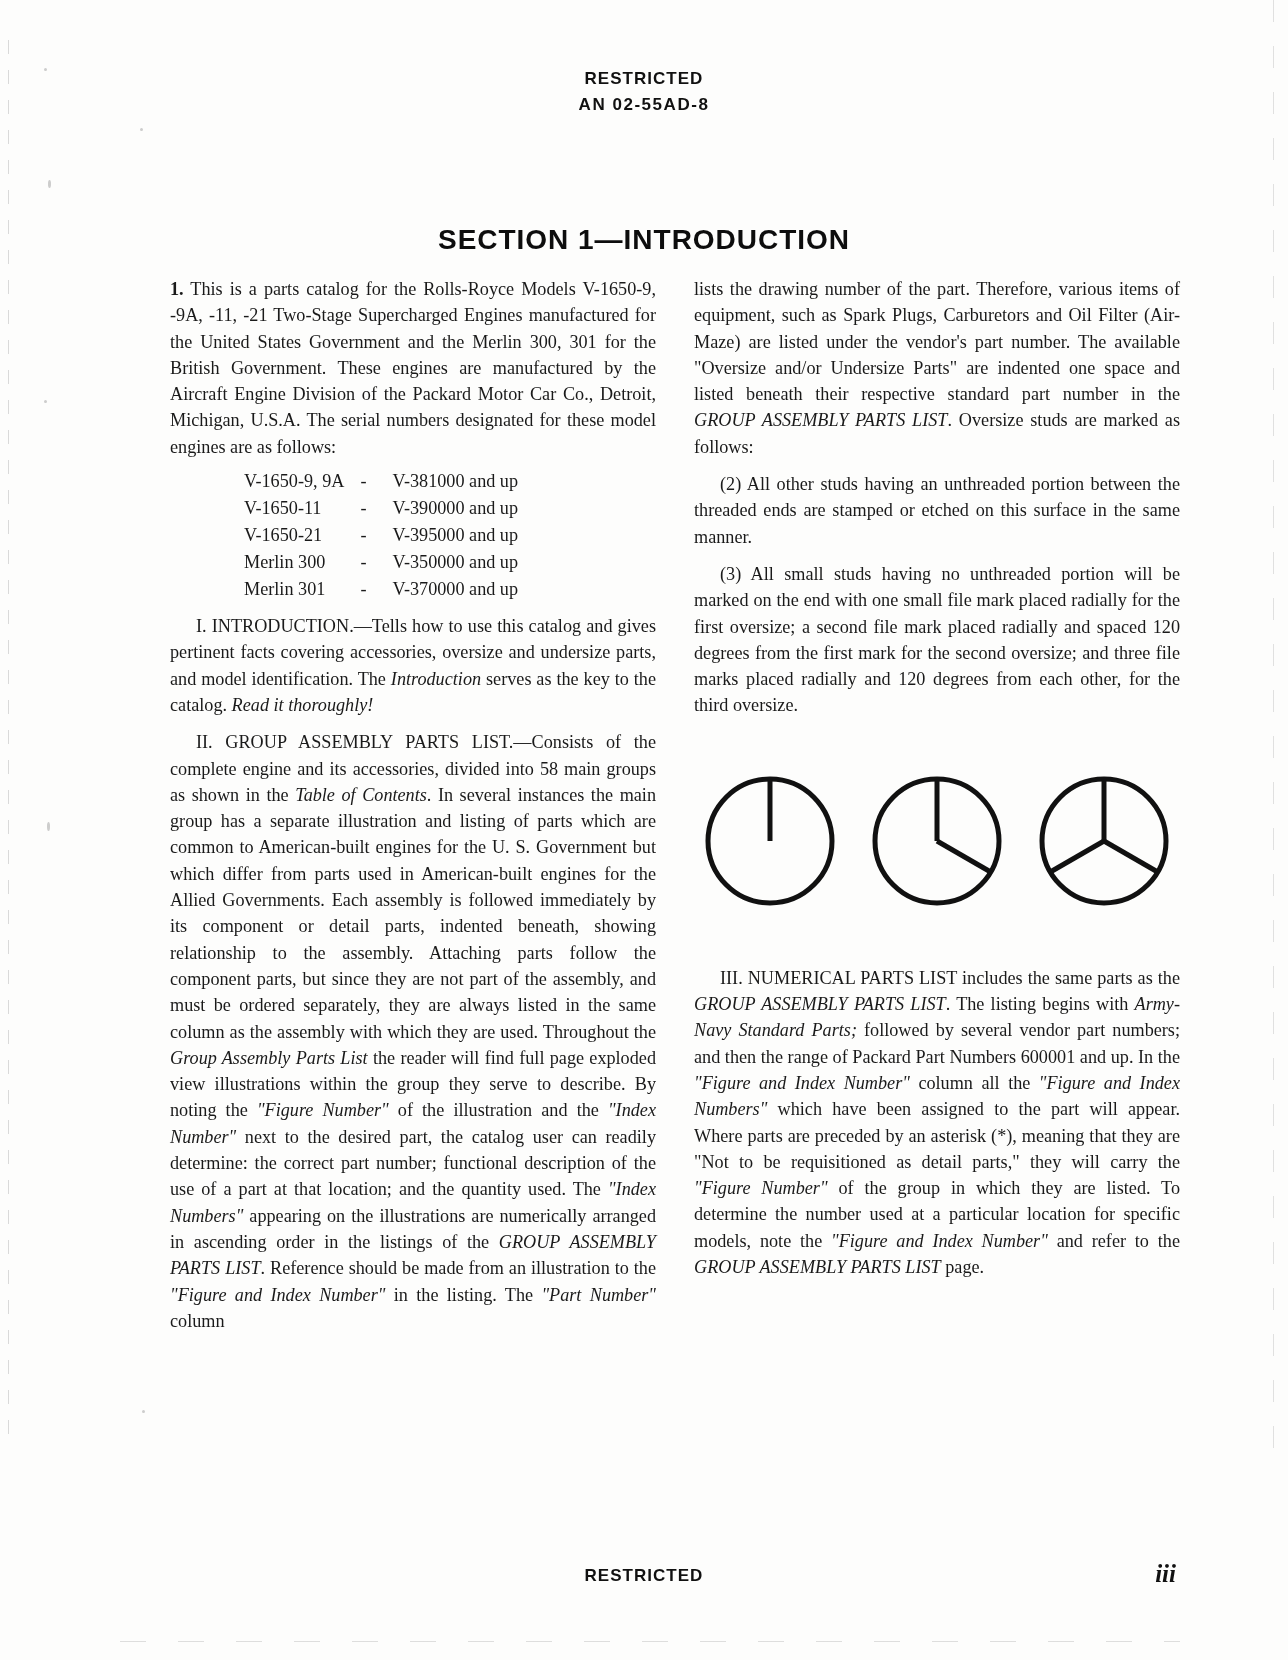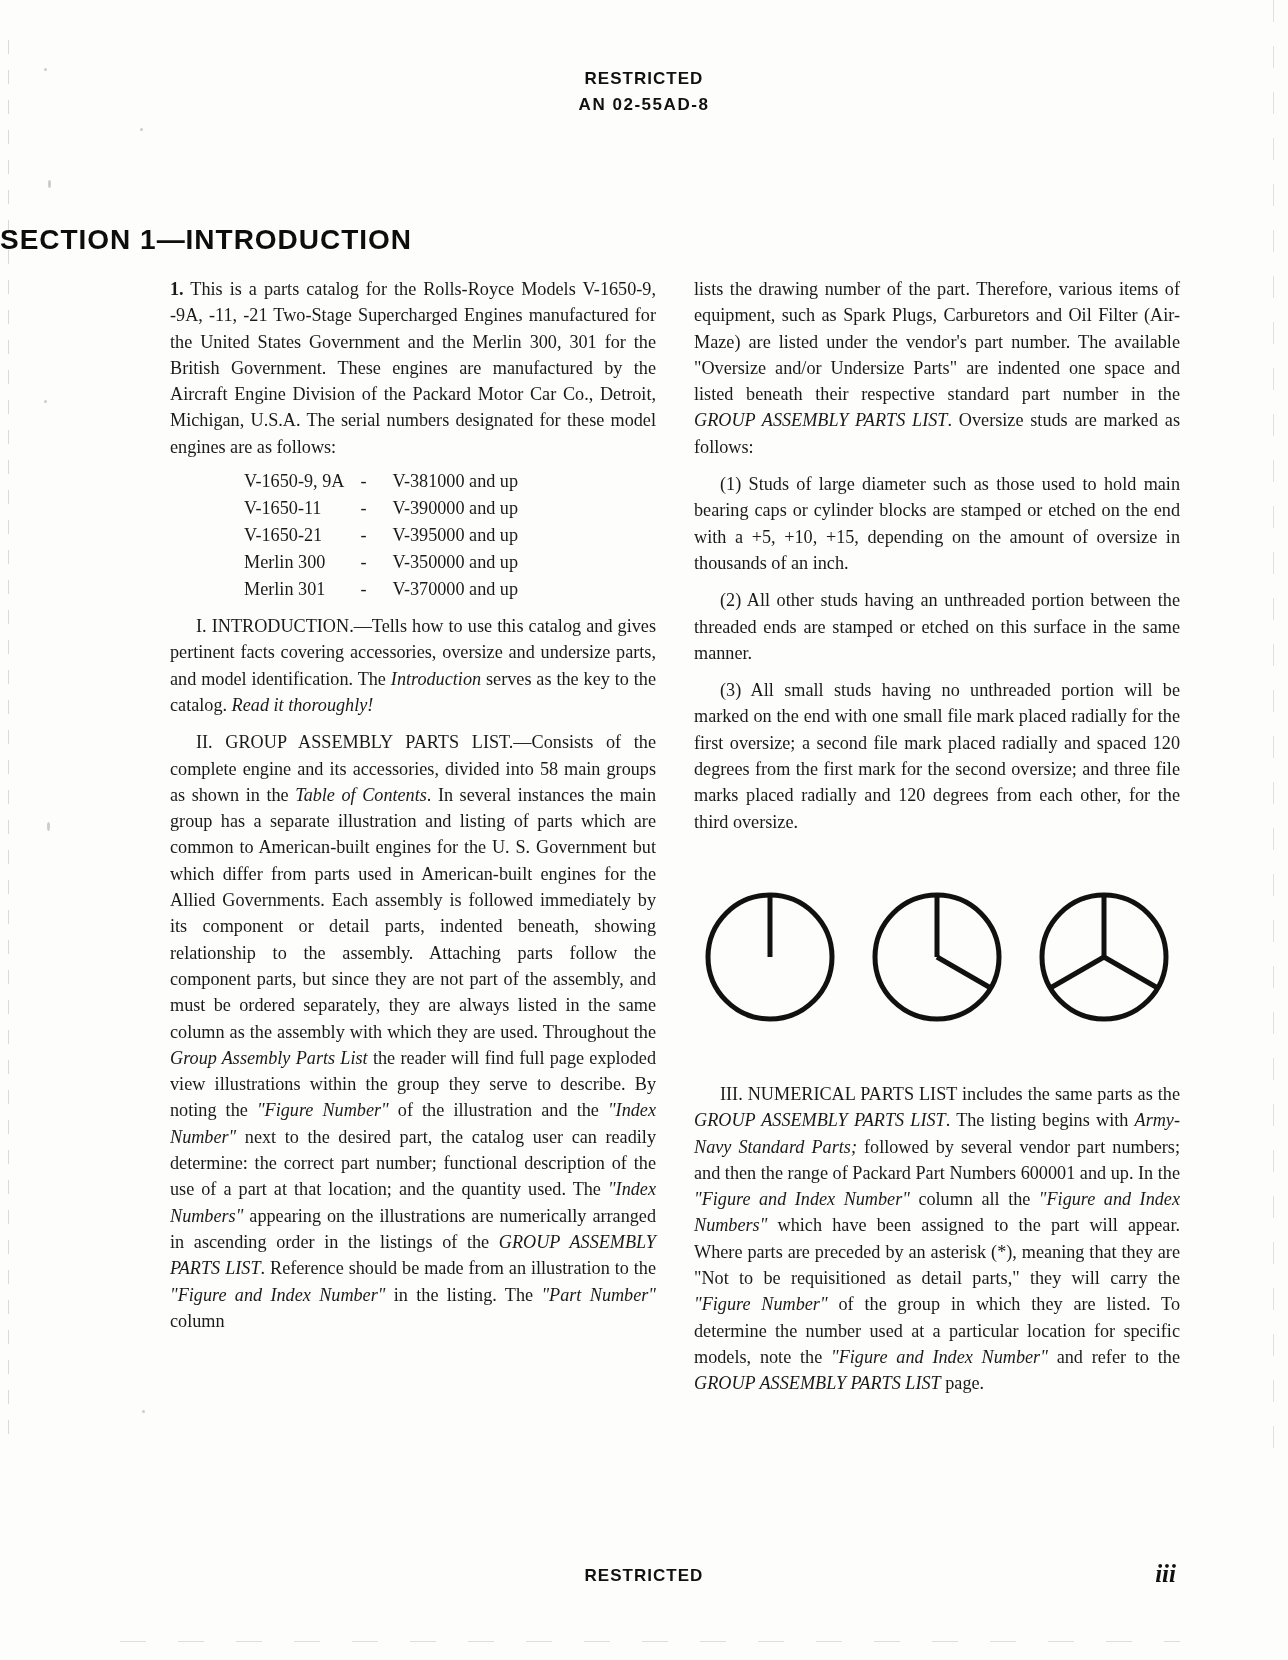--- a/index.html
+++ b/index.html
@@ -49,21 +49,21 @@
     line-height: 26px;
     color: #111;
   }
   .doc-header .line2 { letter-spacing: .09em; }
 
   .section-title {
     position: absolute;
     top: 205px;
     left: 0;
     width: 100%;
-    text-align: left;
+    text-align: center;
     font-family: "Liberation Sans", "DejaVu Sans", sans-serif;
     font-weight: bold;
     font-size: 28px;
     letter-spacing: .035em;
     color: #0d0d0d;
   }
 
   
   .columns {
     position: absolute;
@@ -197,21 +197,20 @@
       <p class="body indent"><span>I. INTRODUCTION.—Tells</span><span> how to use this catalog and gives pertinent facts covering accessories, oversize and undersize parts, and model identification. The </span><span class="ital">Introduction</span><span> serves as the key to the catalog. </span><span class="ital">Read it thoroughly!</span></p>
 
       <p class="body indent"><span>II. GROUP ASSEMBLY PARTS LIST.—Consists</span><span> of the complete engine and its accessories, divided into 58 main groups as shown in the </span><span class="ital">Table of Contents</span><span>. In several instances the main group has a separate illustration and listing of parts which are common to American-built engines for the U. S. Government but which differ from parts used in American-built engines for the Allied Governments. Each assembly is followed immediately by its component or detail parts, indented beneath, showing relationship to the assembly. Attaching parts follow the component parts, but since they are not part of the assembly, and must be ordered separately, they are always listed in the same column as the assembly with which they are used. Throughout the </span><span class="ital">Group Assembly Parts List</span><span> the reader will find full page exploded view illustrations within the group they serve to describe. By noting the </span><span class="ital">"Figure Number"</span><span> of the illustration and the </span><span class="ital">"Index Number"</span><span> next to the desired part, the catalog user can readily determine: the correct part number; functional description of the use of a part at that location; and the quantity used. The </span><span class="ital">"Index Numbers"</span><span> appearing on the illustrations are numerically arranged in ascending order in the listings of the </span><span class="ital">GROUP ASSEMBLY PARTS LIST</span><span>. Reference should be made from an illustration to the </span><span class="ital">"Figure and Index Number"</span><span> in the listing. The </span><span class="ital">"Part Number"</span><span> column</span></p>
 
     </div>
 
     <div class="col">
 
       <p class="body"><span>lists the drawing number of the part. Therefore, various items of equipment, such as Spark Plugs, Carburetors and Oil Filter (Air-Maze) are listed under the vendor's part number. The available "Oversize and/or Undersize Parts" are indented one space and listed beneath their respective standard part number in the </span><span class="ital">GROUP ASSEMBLY PARTS LIST</span><span>. Oversize studs are marked as follows:</span></p>
 
-      <p class="body indent"><span>(1)</span><span> Studs of large diameter such as those used to hold main bearing caps or cylinder blocks are stamped or etched on the end with a +5, +10, +15, depending on the amount of oversize in thousands of an inch.</span></p>
 
       <p class="body indent"><span>(2)</span><span> All other studs having an unthreaded portion between the threaded ends are stamped or etched on this surface in the same manner.</span></p>
 
       <p class="body indent"><span>(3)</span><span> All small studs having no unthreaded portion will be marked on the end with one small file mark placed radially for the first oversize; a second file mark placed radially and spaced 120 degrees from the first mark for the second oversize; and three file marks placed radially and 120 degrees from each other, for the third oversize.</span></p>
 
       <div class="figures">
 
         <div class="figure-cell">
           <svg viewBox="0 0 140 140" xmlns="http://www.w3.org/2000/svg" aria-hidden="true">
             <circle cx="70" cy="70" r="62" fill="none" stroke="#111" stroke-width="5"></circle>

